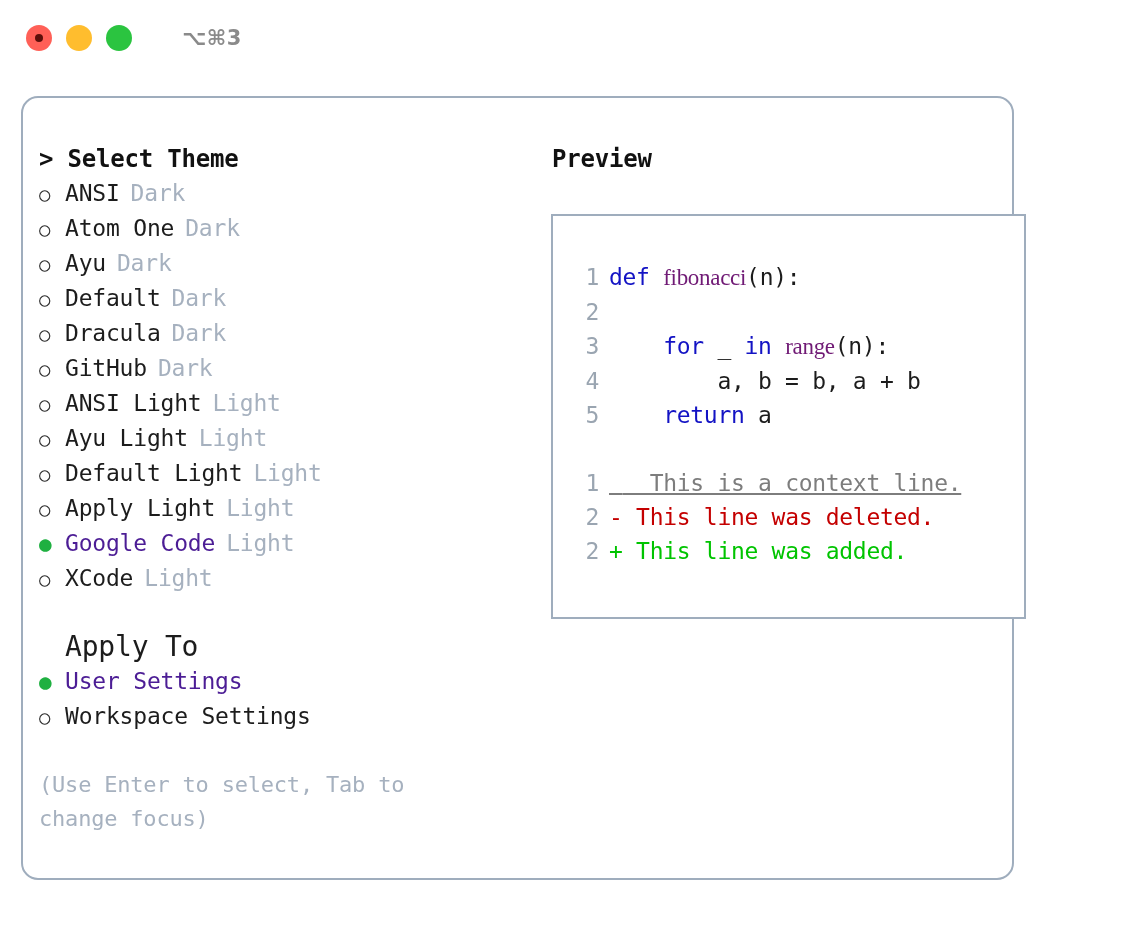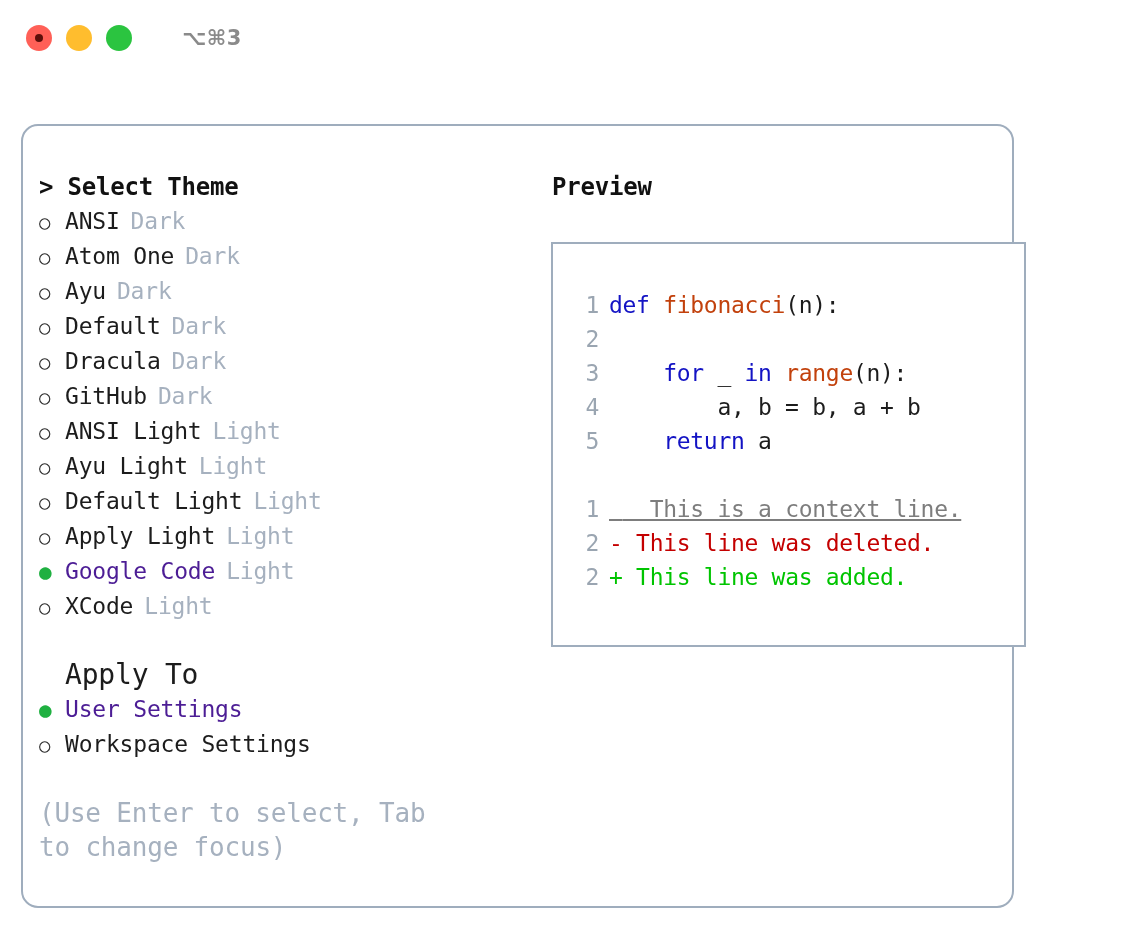--- a/index.html
+++ b/index.html
@@ -80,21 +80,20 @@
   .panel {
     position: absolute;
     left: 21px;
     top: 96px;
     width: 993px;
     height: 784px;
     border: 2px solid #9fadbd;
     border-radius: 17px;
     box-sizing: border-box;
     background: #ffffff;
-    margin-top: 28px;
   }
 
   .panel-inner {
     position: absolute;
     left: 0;
     top: 0;
     right: 0;
     bottom: 0;
     padding: 44px 0 0 16px;
     box-sizing: border-box;
@@ -147,21 +146,21 @@
     line-height: 34px;
     white-space: pre;
     padding-left: 26px;
     letter-spacing: -0.2px;
   }
 
   .spacer-block { height: 34px; }
 
   .hint {
     color: #a6b1bf;
-    font-size: 26px;
+    font-size: 22px;
     line-height: 34px;
     width: 410px;
     letter-spacing: -0.2px;
   }
 
   
   .preview-title {
     font-size: 24px;
     font-weight: 700;
     color: #111111;
@@ -191,21 +190,21 @@
   .gutter {
     width: 32px;
     flex: none;
     text-align: right;
     color: #9aa5b1;
     margin-right: 10px;
   }
   .code-body { color: #1c1c1c; }
 
   .tok-kw  { color: #1313c4; }
-  .tok-fn  { color: #c2410c; }
+  .tok-fn  { color: #701a75; font-family: Liberation Serif, serif; }
   .tok-num { color: #0b7a7a; }
   .tok-pl  { color: #1c1c1c; }
 
   .blank-line { height: 34px; }
 
   .diff-ctx { color: #7d7d7d; text-decoration: underline; }
   .diff-del { color: #c40000; }
   .diff-add { color: #00c400; }
 </style>
 </head>

